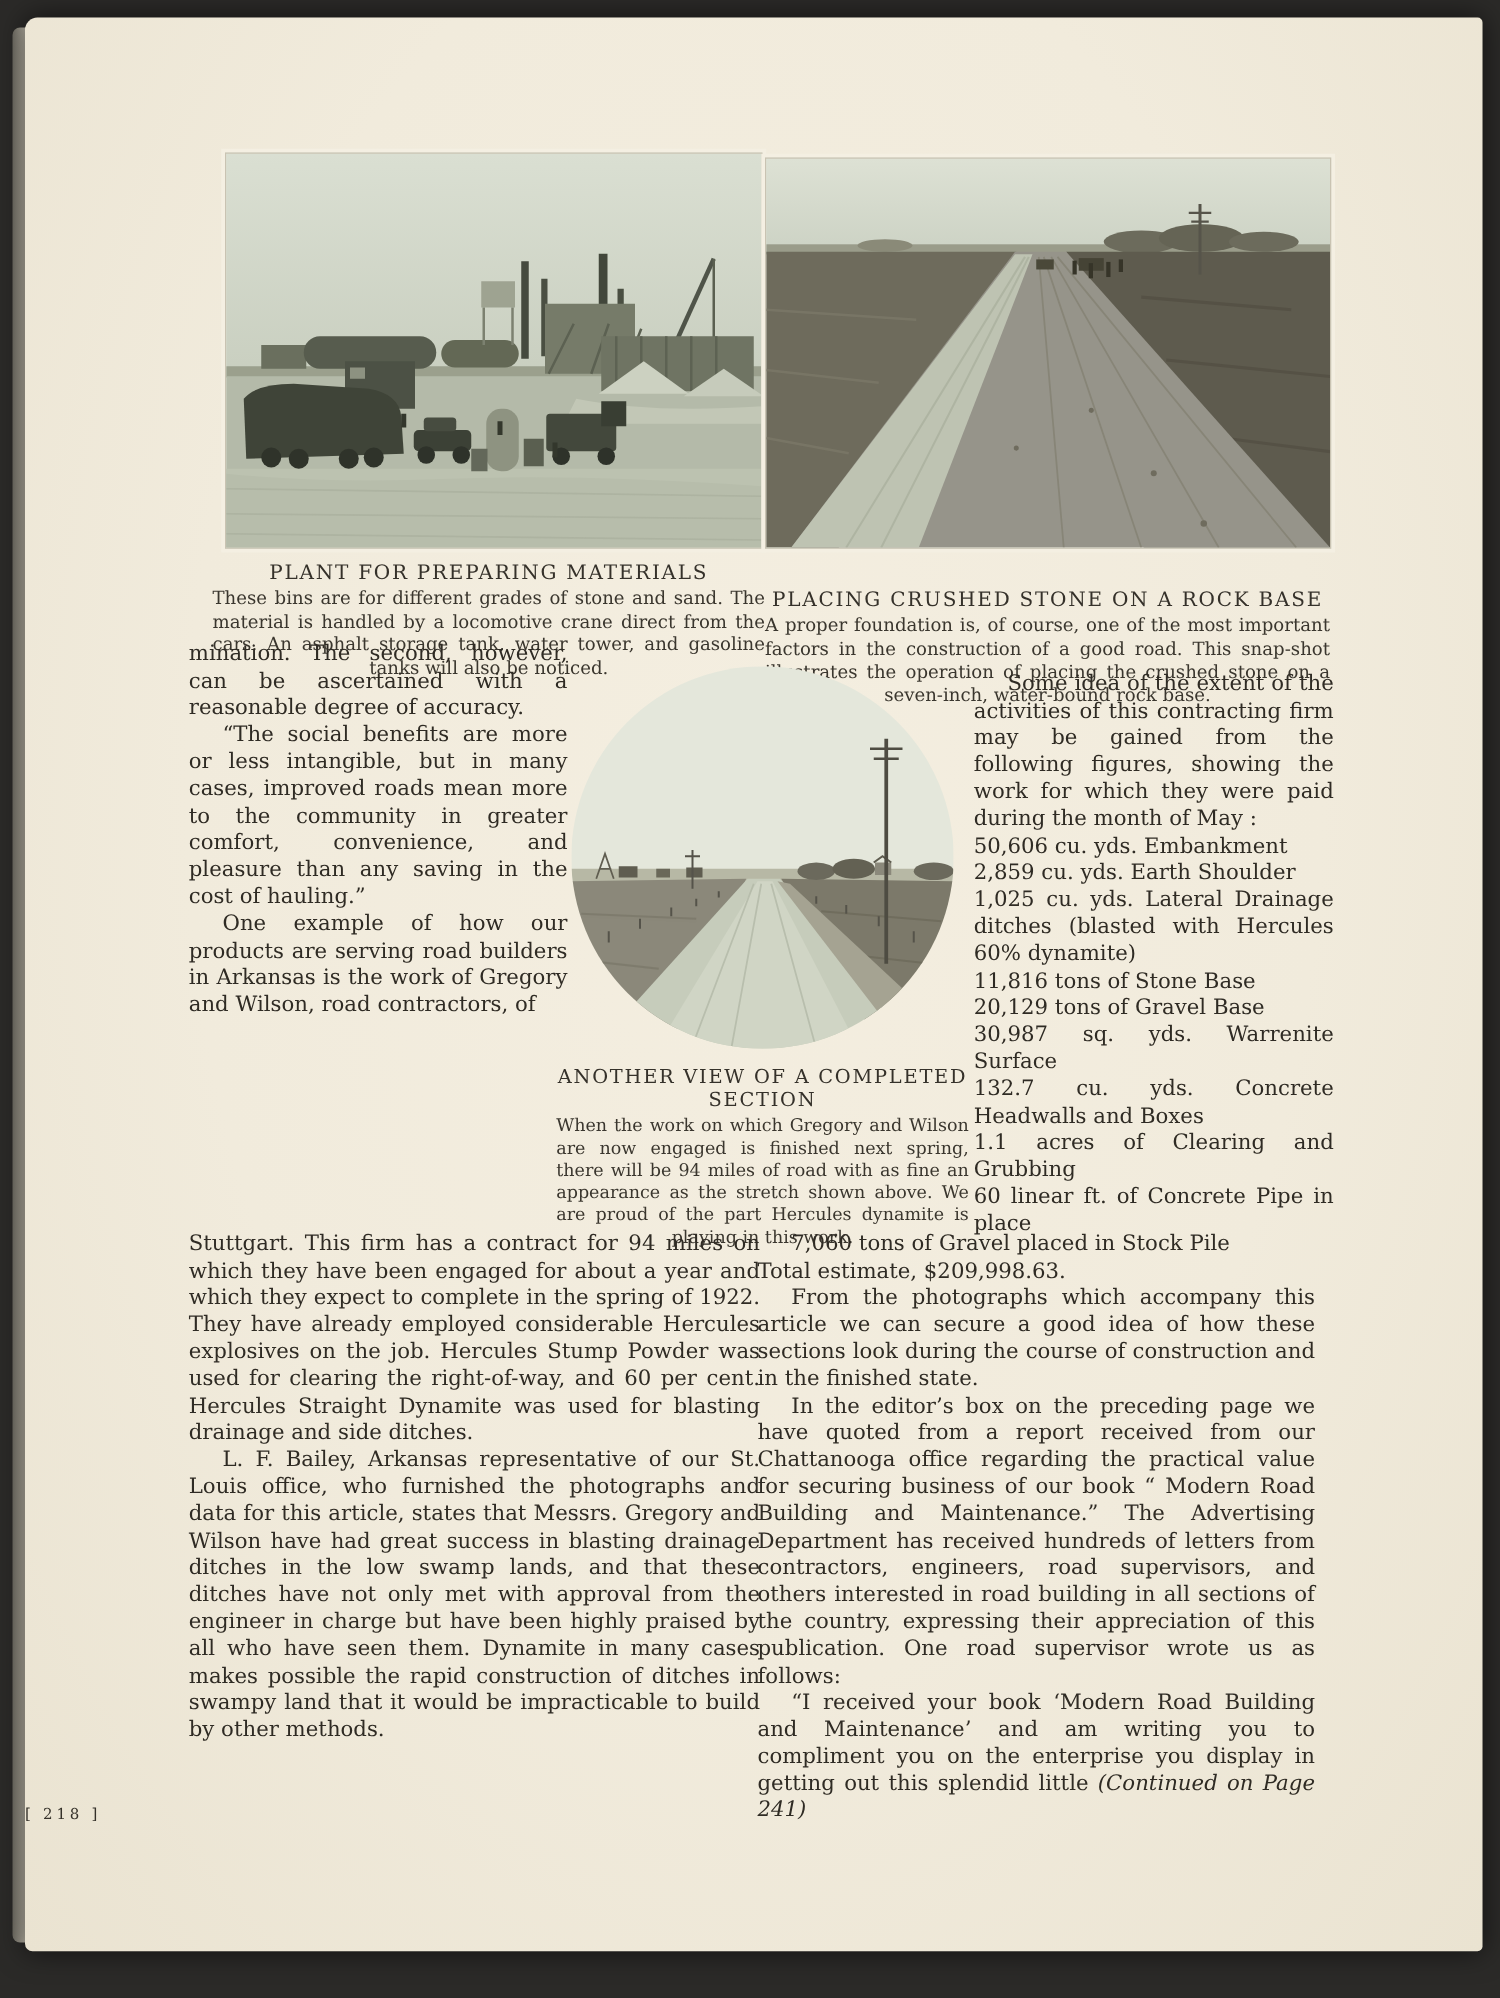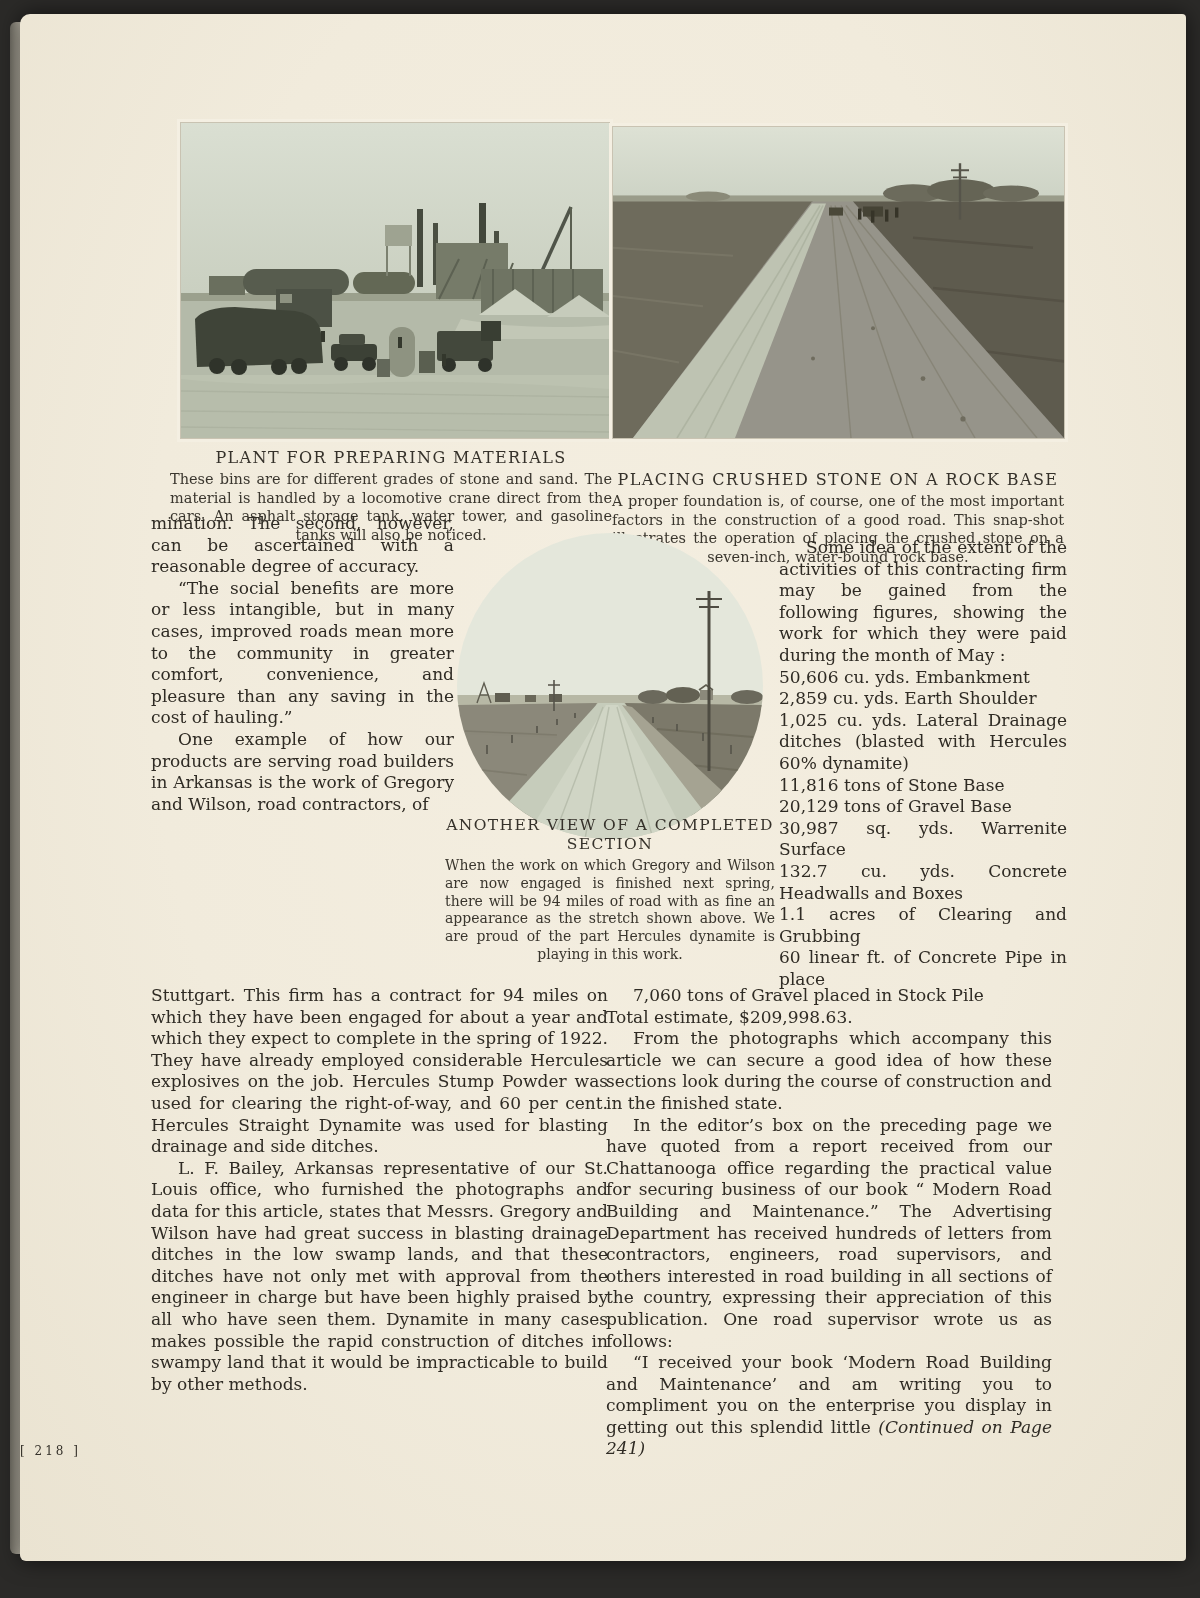--- a/index.html
+++ b/index.html
@@ -31,21 +31,21 @@
   .photo-left{left:160px;top:108px;width:428px;height:315px;}
   .photo-right{left:592px;top:112px;width:451px;height:311px;}
   .circle-photo{
     position:absolute;left:437px;top:519px;width:306px;height:306px;
     border-radius:50%;overflow:hidden;
   }
   .circle-photo svg{display:block;width:100%;height:100%;}
   .caption{position:absolute;text-align:center;}
   .caption-left{left:150px;top:434px;width:442px;}
   .caption-right{left:592px;top:456px;width:452px;}
-  .caption-circle{left:425px;top:802px;width:330px;}
+  .caption-circle{left:425px;top:838px;width:330px;}
   .cap-title{
     font-size:16px;letter-spacing:1.4px;margin-bottom:3px;
     color:#35312a;
   }
   .cap-text{
     font-size:14.5px;line-height:18.6px;
     text-align:justify;text-align-last:center;
     color:#3a362e;
   }
   .caption-circle .cap-title{font-size:15.5px;line-height:19px;}

